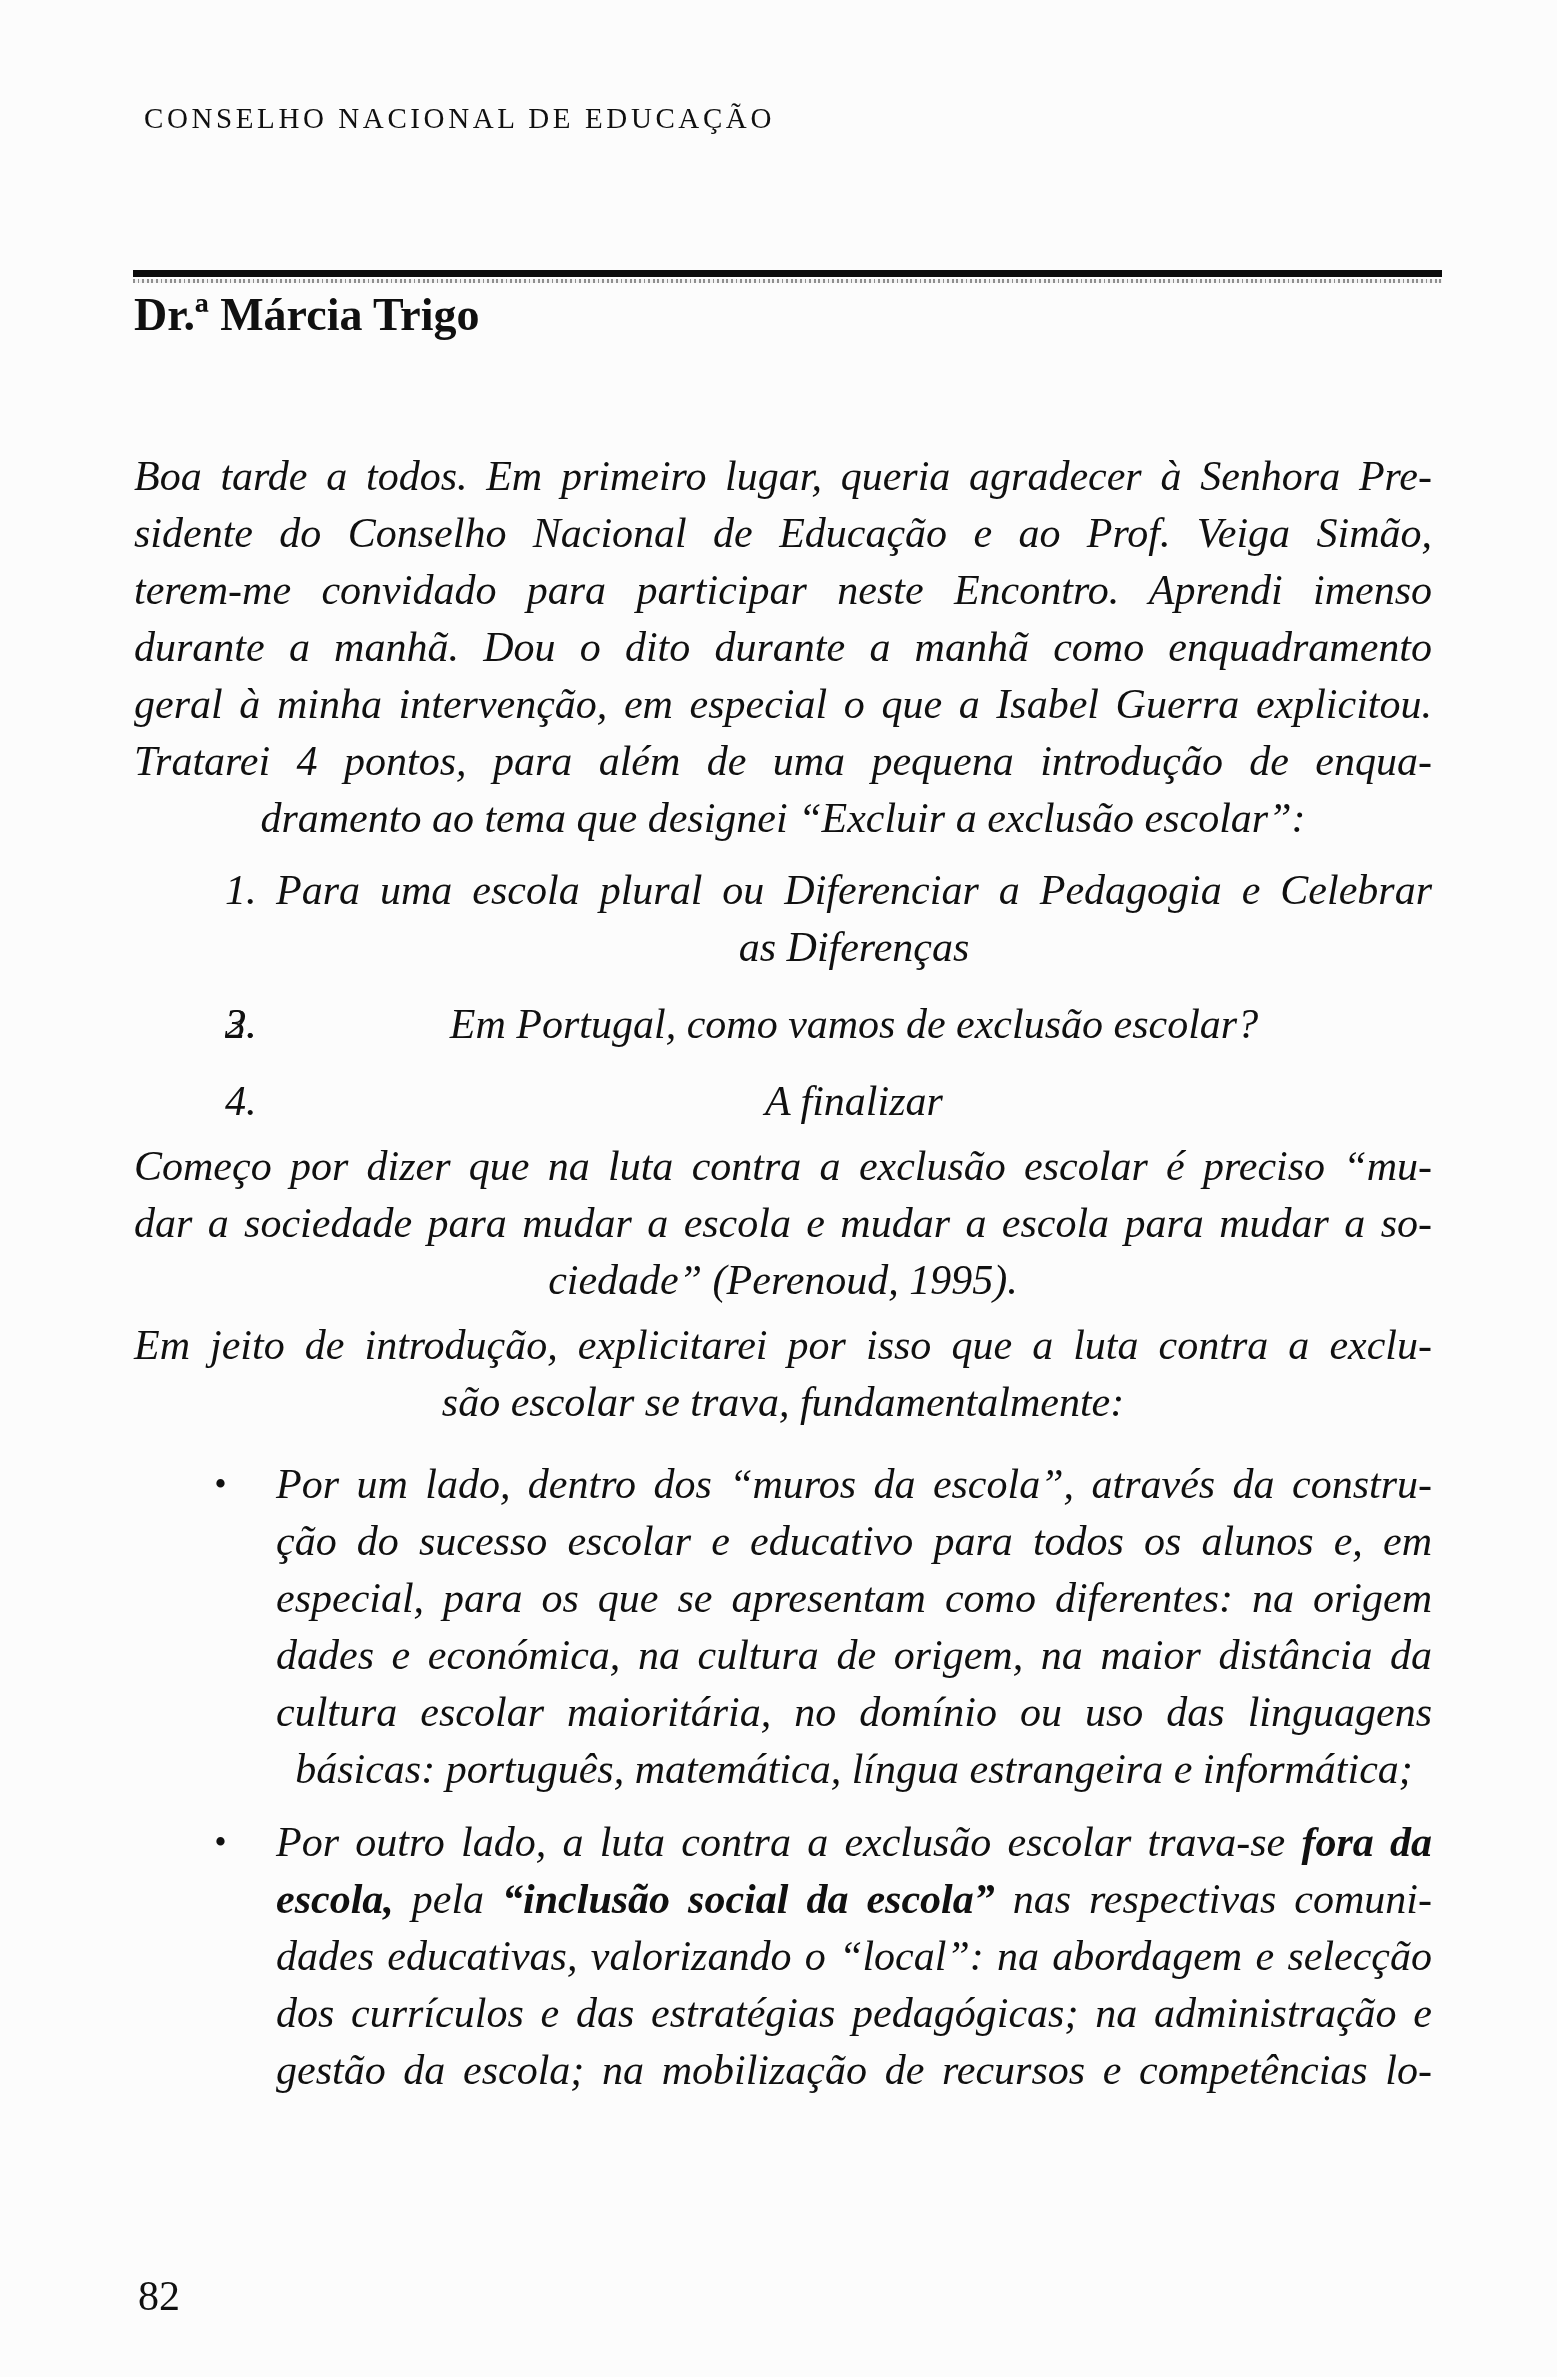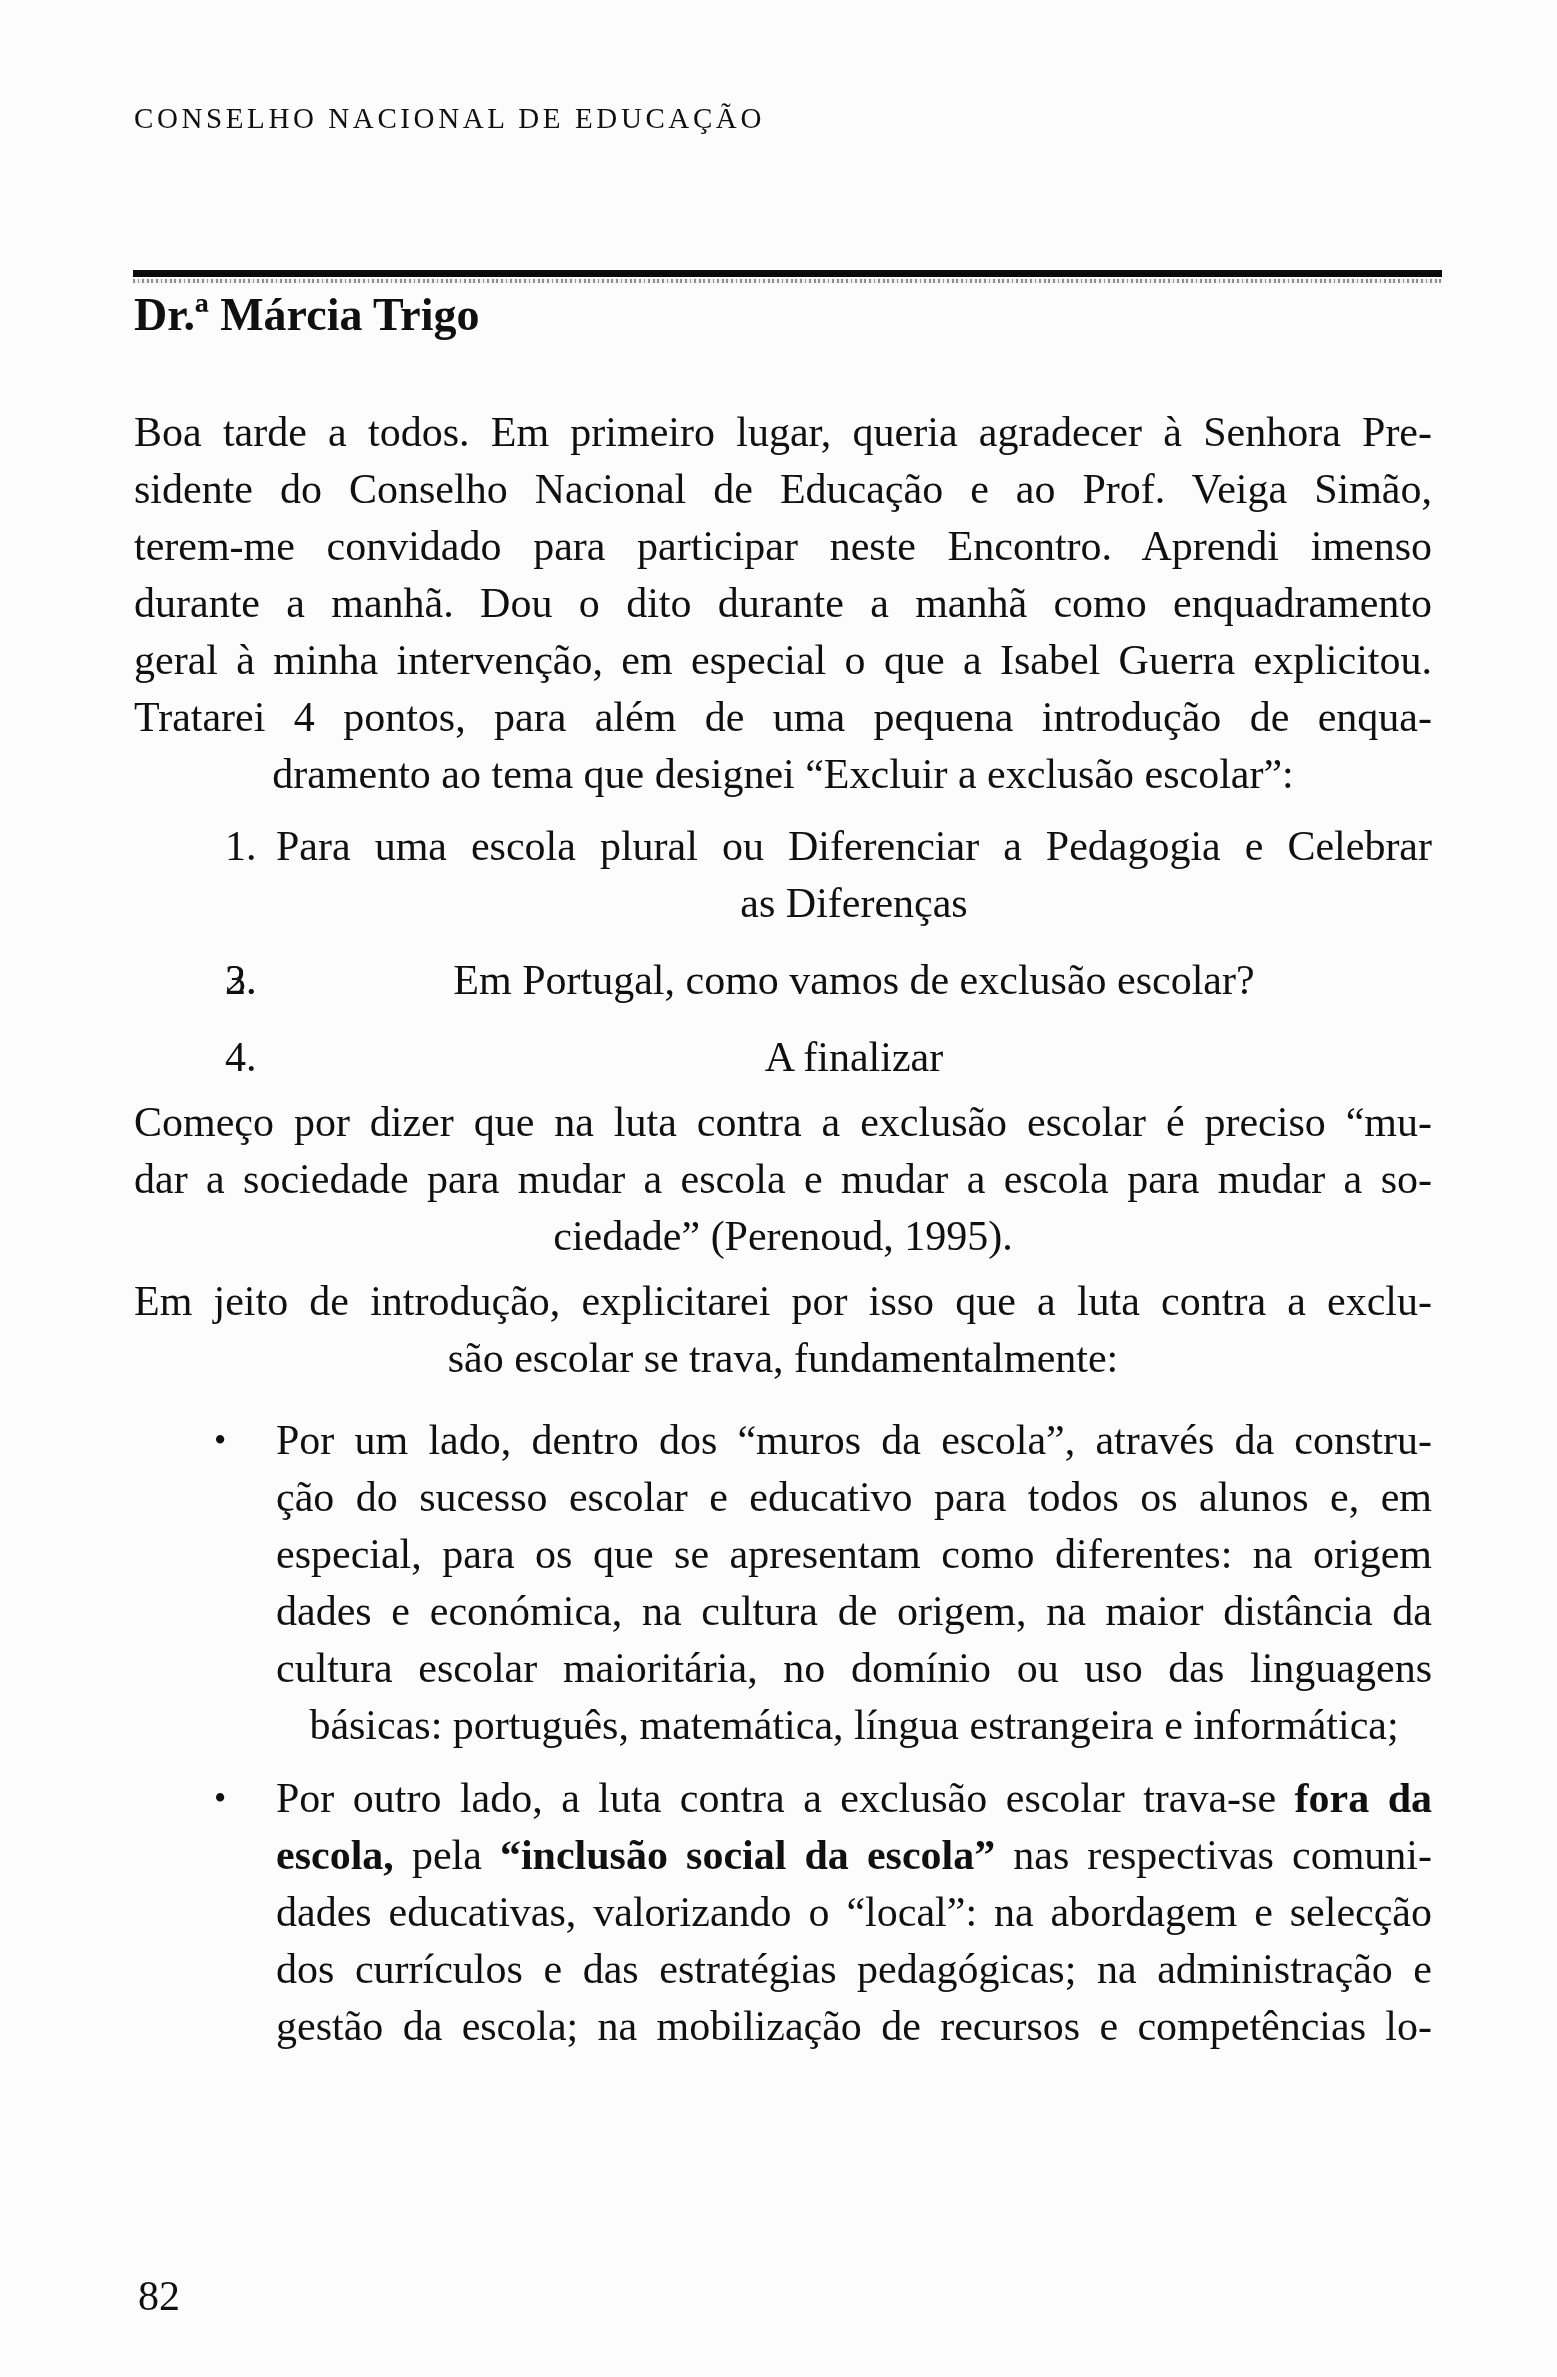--- a/index.html
+++ b/index.html
@@ -5,38 +5,39 @@
   html,body{margin:0;padding:0;background:#fcfcfc;}
   .page{
     position:relative;
     width:1557px;height:2377px;
     background:#fcfcfc;
     color:#101010;
     font-family:"Liberation Serif", serif;
     overflow:hidden;
   }
   .running-head{
-    position:absolute;left:134px;top:102px;
+    position:absolute;left:144px;top:102px;
     font-size:29px;letter-spacing:3.6px;
     white-space:nowrap;
   }
   .rule{position:absolute;left:133px;top:270px;width:1309px;}
   .rule-black{height:7.3px;background:#0b0b0b;}
   .rule-dots{
     height:3.6px;margin-top:1.8px;
     background:repeating-linear-gradient(90deg,#8f8f8f 0 1.8px,#f2f2f2 1.8px 4.6px);
   }
   .speaker{
     position:absolute;left:134px;top:288px;
     font-size:46px;font-weight:bold;white-space:nowrap;
   }
   .body{
-    position:absolute;left:134px;top:404px;width:1298px;
+    position:absolute;left:134px;top:448px;width:1298px;
     font-size:42px;line-height:57px;
     hyphens:none;
+    font-style:italic;
   }
   .block{margin-top:8px;}
   .block:first-child{margin-top:0;}
   .block.olist{margin-top:14.6px;}
   .block.ulist{margin-top:25.5px;}
   .item{position:relative;padding-left:142px;}
   .olist .item + .item{margin-top:20px;}
   .ulist .item + .item{margin-top:16.4px;}
   .marker{position:absolute;left:91px;top:0;}
   .ulist .marker{left:80px;font-size:35px;}

